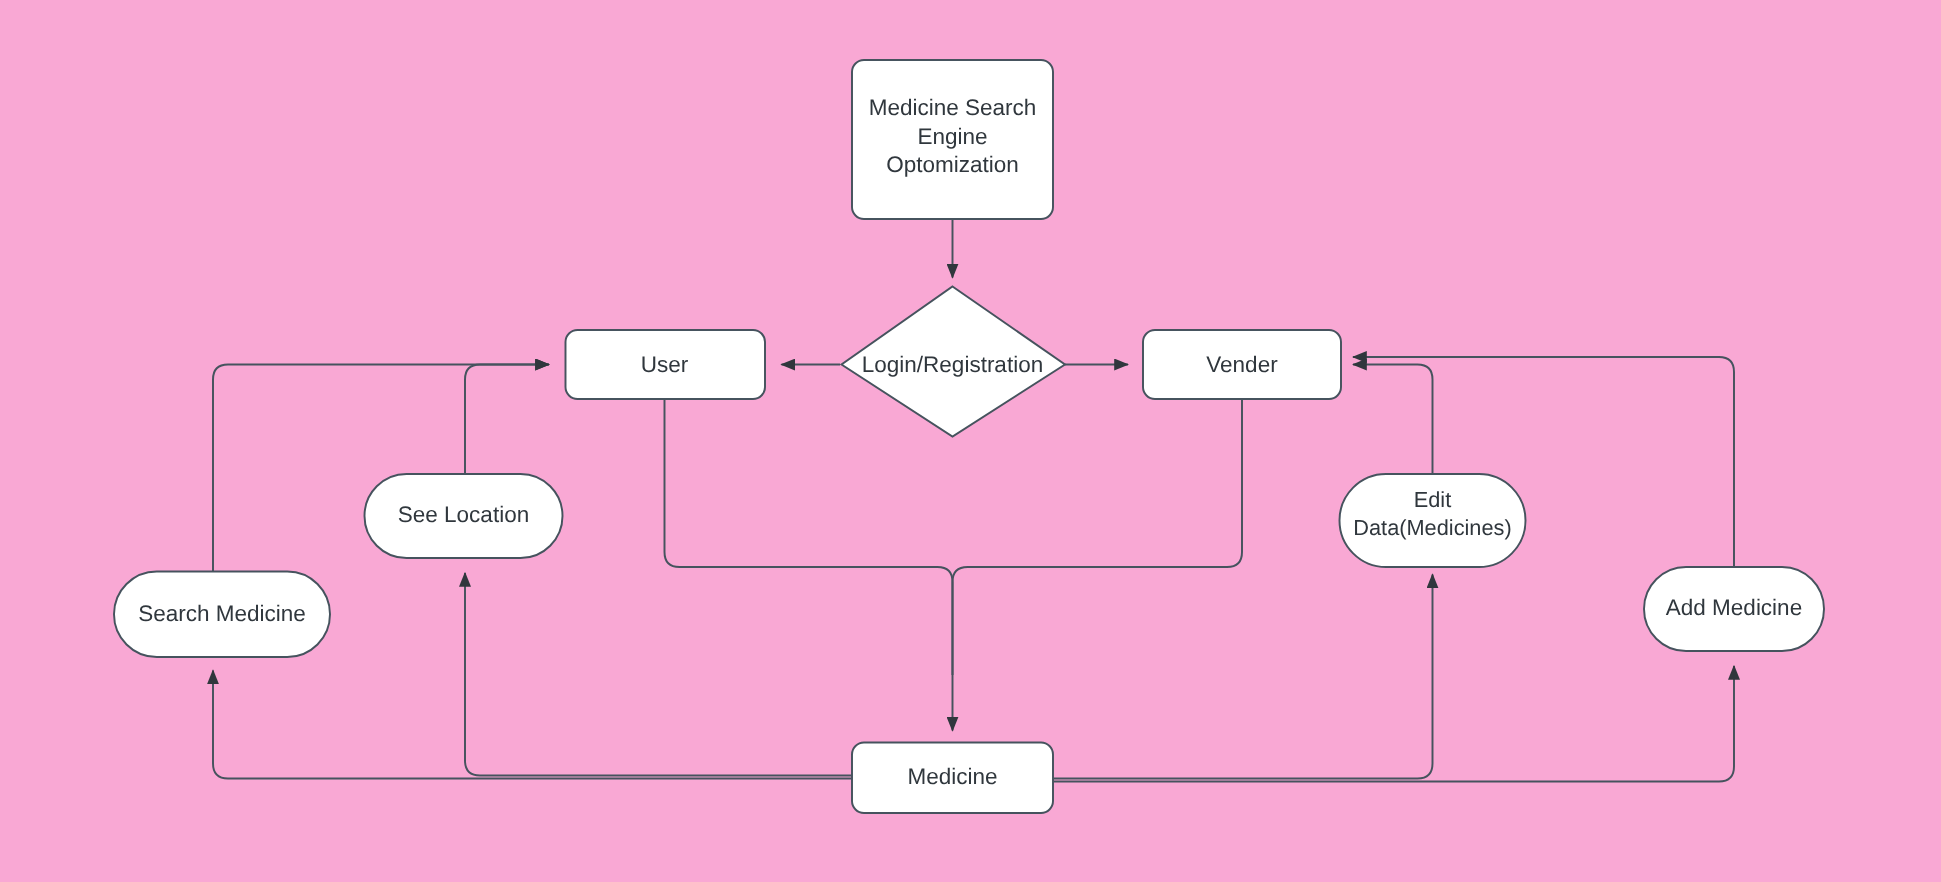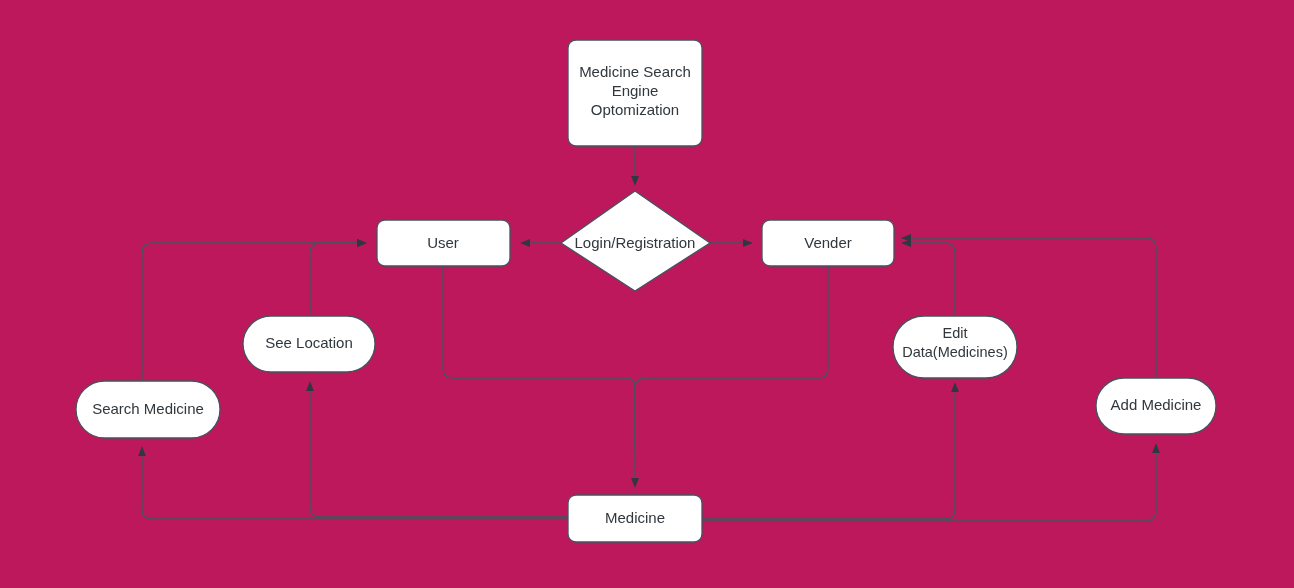--- a/index.html
+++ b/index.html
@@ -10,21 +10,21 @@
   body {
     width: 1294px;
     height: 588px;
     overflow: hidden;
     font-family: "Liberation Sans", sans-serif;
   }
   #diagram-root {
     position: relative;
     width: 1294px;
     height: 588px;
-    background: #be185d;
+    background: #f9a8d4;
   }
   svg#flowchart {
     display: block;
     width: 1294px;
     height: 588px;
   }
   .node-shape {
     fill: #ffffff;
     stroke: #46535e;
     stroke-width: 1.3;

